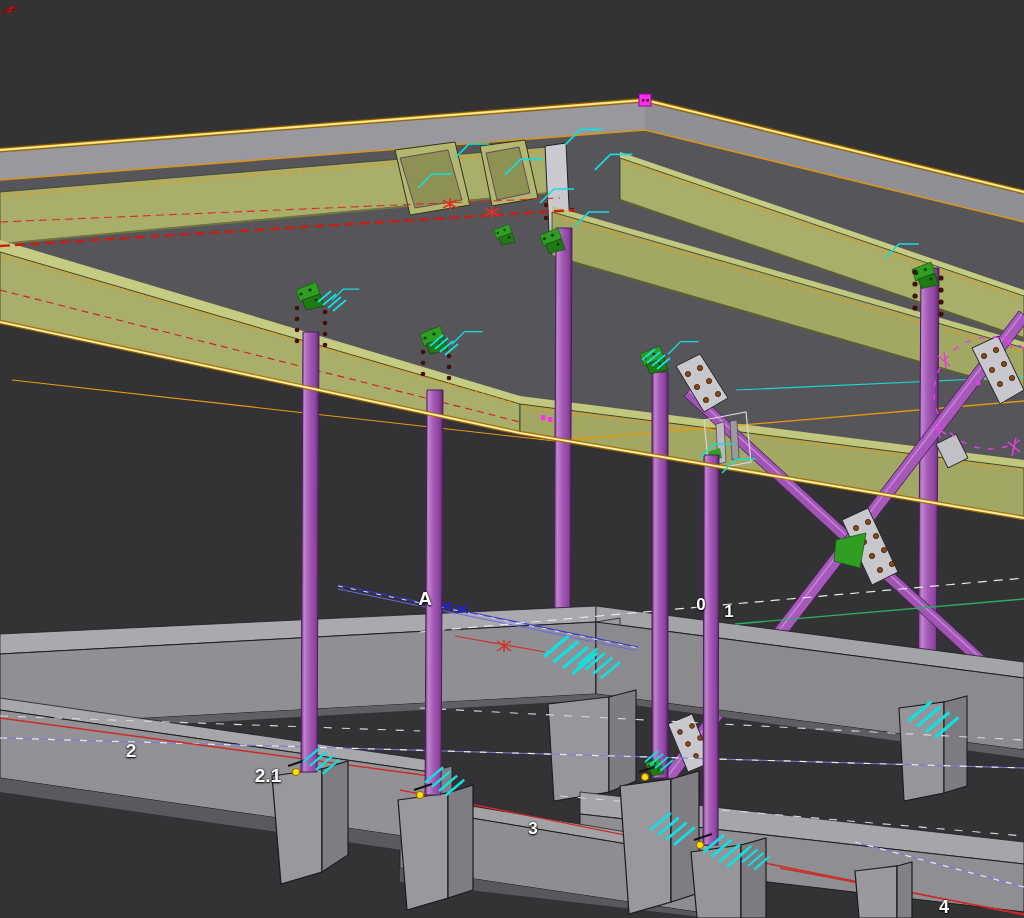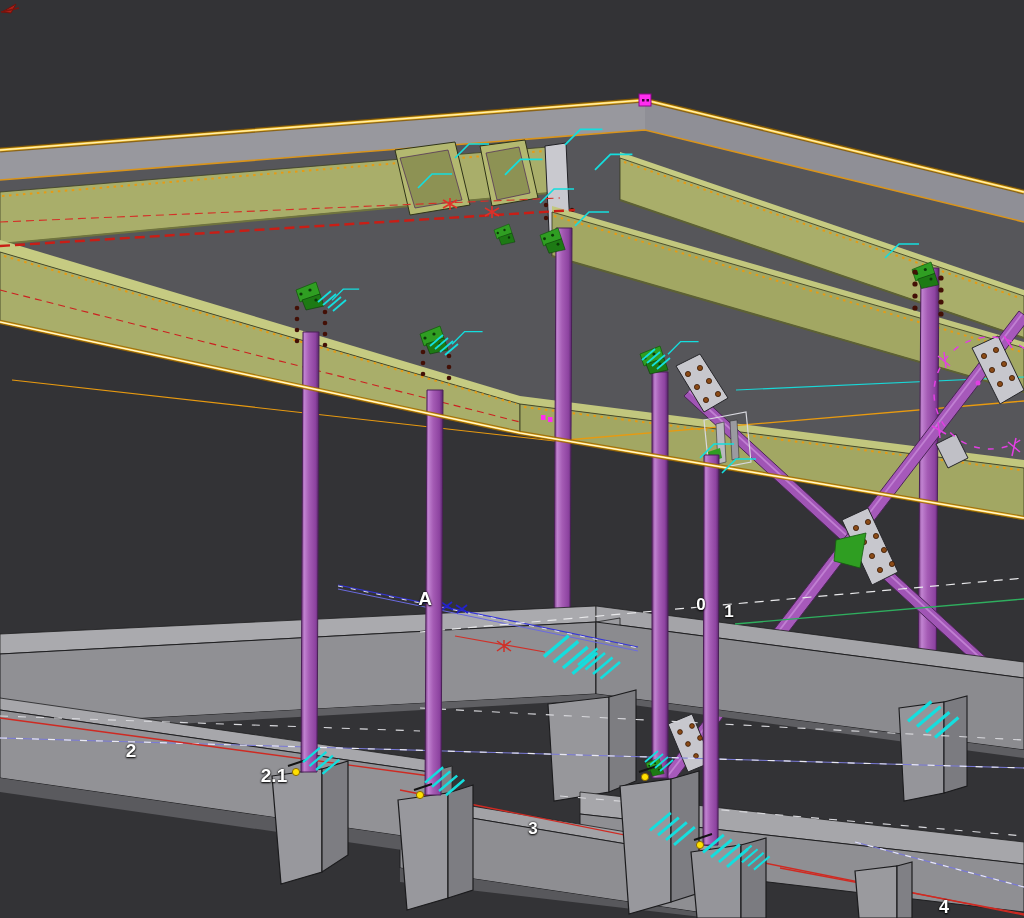--- a/index.html
+++ b/index.html
@@ -370,16 +370,16 @@
   <g>
     <path d="M2,12 L16,4 L11,13 Z" fill="#b02018" stroke="#6e120c" stroke-width="1"></path>
     <path d="M1,12 L19,8" stroke="#7a140e" stroke-width="1.6"></path>
   </g>
 </svg>
 
   <div class="grid-label" style="left:425px;top:598px;font-size:19px;">A</div>
   <div class="grid-label" style="left:701px;top:604px;font-size:17px;">0</div>
   <div class="grid-label" style="left:729px;top:611px;font-size:17px;">1</div>
   <div class="grid-label" style="left:131px;top:750px;font-size:19px;">2</div>
-  <div class="grid-label" style="left:274px;top:775px;font-size:19px;text-align:right;">2.1</div>
+  <div class="grid-label" style="left:268px;top:775px;font-size:19px;text-align:right;">2.1</div>
   <div class="grid-label" style="left:533px;top:828px;font-size:17px;">3</div>
   <div class="grid-label" style="left:944px;top:907px;font-size:18px;">4</div>
 </div>
 
 </body></html>

